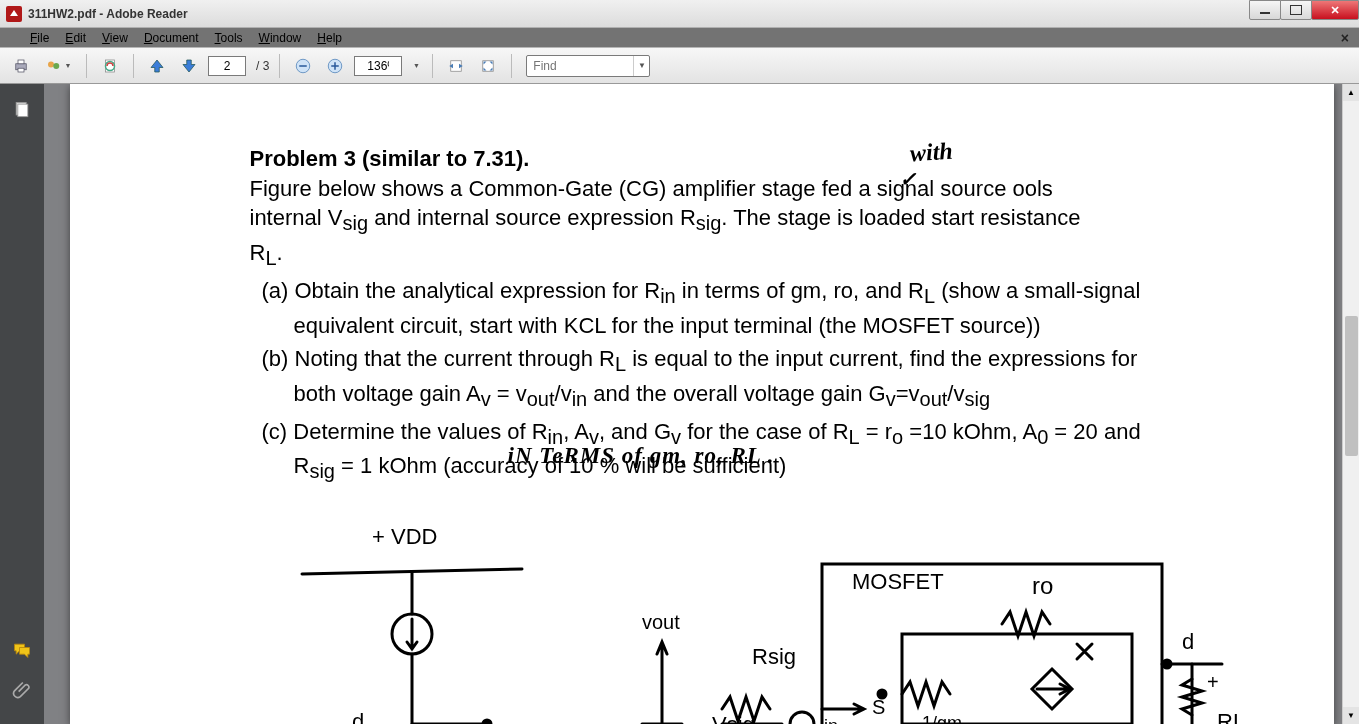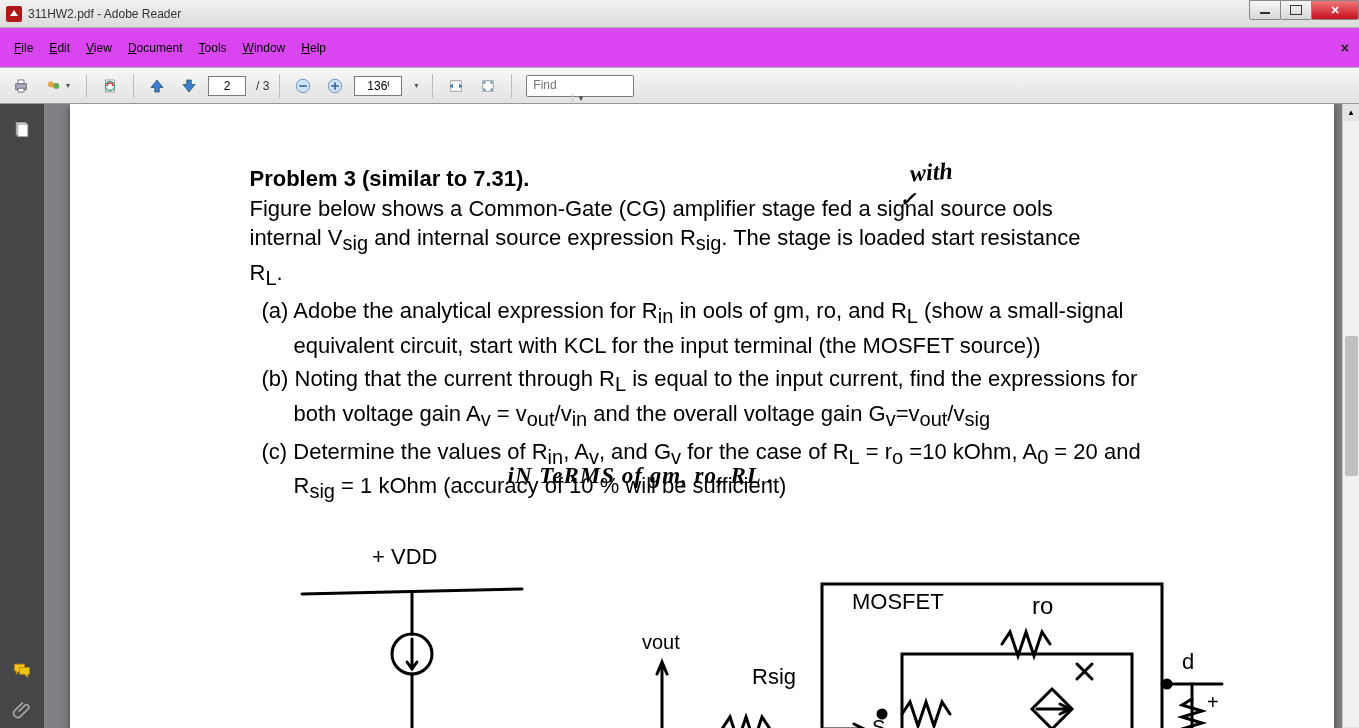--- a/index.html
+++ b/index.html
@@ -1,45 +1,45 @@
 <!DOCTYPE html>
 <html><head>
 <meta charset="utf-8">
 <style>
 * { margin: 0; padding: 0; box-sizing: border-box; font-family: "Segoe UI", Tahoma, sans-serif; }
 body { width: 1359px; height: 728px; overflow: hidden; background: #fff; }
 
 
-.titlebar { height: 28px; background: linear-gradient(#f0f0f0, #dcdcdc); display: flex; align-items: center; padding: 0 0 0 6px; border-bottom: 1px solid #b0b0b0; position: relative; }
+.titlebar { height: 28px; background: linear-gradient(#f0f0f0, #dcdcdc); display: flex; align-items: center; padding: 0 0 0 6px; border-bottom: 1px solid #b0b0b0; position: relative; font-weight: bold; }
 .titlebar .app-icon { width: 16px; height: 16px; background: #b01818; border-radius: 2px; margin-right: 6px; display: flex; align-items: center; justify-content: center; }
 .titlebar .app-icon::after { content: ""; width: 0; height: 0; border-left: 4px solid transparent; border-right: 4px solid transparent; border-bottom: 6px solid #fff; transform: translateY(-1px); }
 .titlebar .title-text { font-size: 12px; color: #333; }
 .win-controls { position: absolute; right: 0; top: 0; display: flex; height: 20px; }
 .win-btn { width: 32px; height: 20px; display: flex; align-items: center; justify-content: center; font-size: 10px; border: 1px solid #888; background: linear-gradient(#f6f6f6, #d8d8d8); border-radius: 0 0 2px 2px; margin-left: -1px; }
 .win-btn.close { background: linear-gradient(#e77, #c8101f); color: #fff; width: 48px; }
 .win-btn.min::after { content: ""; width: 10px; height: 2px; background: #333; margin-top: 6px; }
 .win-btn.max::after { content: ""; width: 10px; height: 8px; border: 1px solid #333; }
 .win-btn.close::after { content: "✕"; font-size: 11px; font-weight: bold; }
 
 
-.menubar { height: 40px; background: #d946ef; border-bottom: 1px solid #b6b6b6; display: flex; align-items: center; padding-left: 6px; position: relative; }
+.menubar { height: 20px; background: #737373; border-bottom: 1px solid #b6b6b6; display: flex; align-items: center; padding-left: 22px; position: relative; }
 .menubar .menu-item { padding: 3px 8px; font-size: 12px; cursor: default; }
 .menubar .menu-item u { text-decoration: underline; }
 .menubar .close-tool { position: absolute; right: 10px; font-size: 14px; font-weight: bold; color: #222; cursor: pointer; }
 
 
 .toolbar { height: 36px; background: linear-gradient(#f7f7f7, #e3e3e3); border-bottom: 1px solid #999; display: flex; align-items: center; padding: 0 8px; gap: 6px; }
 .tb-sep { width: 1px; height: 24px; background: #bbb; margin: 0 4px; }
 .tb-btn { width: 26px; height: 26px; border: 1px solid transparent; border-radius: 3px; display: flex; align-items: center; justify-content: center; cursor: pointer; }
 .tb-btn svg { width: 18px; height: 18px; }
 .tb-btn .dd { font-size: 7px; margin-left: 2px; color: #555; }
 .page-box { width: 38px; height: 20px; border: 1px solid #7a7a7a; background: #fff; text-align: center; font-size: 12px; padding: 1px; }
 .page-total { font-size: 12px; color: #333; margin-left: 4px; }
 .zoom-box { width: 48px; height: 20px; border: 1px solid #7a7a7a; background: #fff; text-align: left; font-size: 12px; padding: 1px 12px; }
-.find-wrap { display: flex; align-items: center; border: 1px solid #7a7a7a; border-radius: 2px; background: #fff; height: 22px; margin-left: 4px; flex-direction: column; }
+.find-wrap { display: flex; align-items: center; border: 1px solid #7a7a7a; border-radius: 2px; background: #fff; height: 22px; margin-left: 4px; }
 .find-input { border: none; outline: none; width: 106px; font-size: 12px; padding: 2px 6px; color: #888; }
 .find-dd { width: 16px; text-align: center; font-size: 8px; color: #555; border-left: 1px solid #ccc; height: 100%; display: flex; align-items: center; justify-content: center; }
 
 
 .workspace { display: flex; height: calc(728px - 28px - 24px - 36px); background: #555658; position: relative; }
 .sidebar { width: 44px; background: #444648; display: flex; flex-direction: column; align-items: center; padding-top: 10px; }
 .side-btn { width: 32px; height: 32px; border-radius: 3px; display: flex; align-items: center; justify-content: center; margin-bottom: 8px; cursor: pointer; }
 .side-btn svg { width: 20px; height: 20px; }
 .sidebar-bottom { margin-top: auto; margin-bottom: 10px; }
 
@@ -193,21 +193,21 @@
 
         <div class="prob-title">Problem 3 (similar to 7.31).</div>
 
         <div>
           <span>Figure below shows a Common-Gate (CG) amplifier stage fed a signal source ools</span><br>
           <span>internal V</span><span class="sub">sig</span><span> and internal source expression R</span><span class="sub">sig</span><span>.  The stage is loaded start resistance</span><br>
           <span>R</span><span class="sub">L</span><span>.</span>
         </div>
 
         <div class="indent">
-          <span>(a) Adobe the analytical expression for R</span><span class="sub">in</span><span>  in ools of gm, ro, and R</span><span class="sub">L</span><span> (show a small-signal equivalent circuit, start with KCL for the input terminal (the MOSFET source))</span>
+          <span>(a) Obtain the analytical expression for R</span><span class="sub">in</span><span>  in terms of gm, ro, and R</span><span class="sub">L</span><span> (show a small-signal equivalent circuit, start with KCL for the input terminal (the MOSFET source))</span>
         </div>
 
         <div class="indent">
           <span>(b) Noting that the current through R</span><span class="sub">L</span><span> is equal to the input current, find the expressions for both voltage gain A</span><span class="sub">v</span><span> = v</span><span class="sub">out</span><span>/v</span><span class="sub">in</span><span> and the overall voltage gain G</span><span class="sub">v</span><span>=v</span><span class="sub">out</span><span>/v</span><span class="sub">sig</span>
         </div>
 
         <div class="handwritten hw-terms">iN  TeRMS of   gm,  ro,  RL .</div>
 
         <div class="indent">
           <span>(c) Determine the values of R</span><span class="sub">in</span><span>, A</span><span class="sub">v</span><span>, and G</span><span class="sub">v</span><span> for the case of R</span><span class="sub">L</span><span> = r</span><span class="sub">o</span><span> =10 kOhm, A</span><span class="sub">0</span><span> = 20 and R</span><span class="sub">sig</span><span> = 1 kOhm (accuracy of 10 % will be sufficient)</span>

